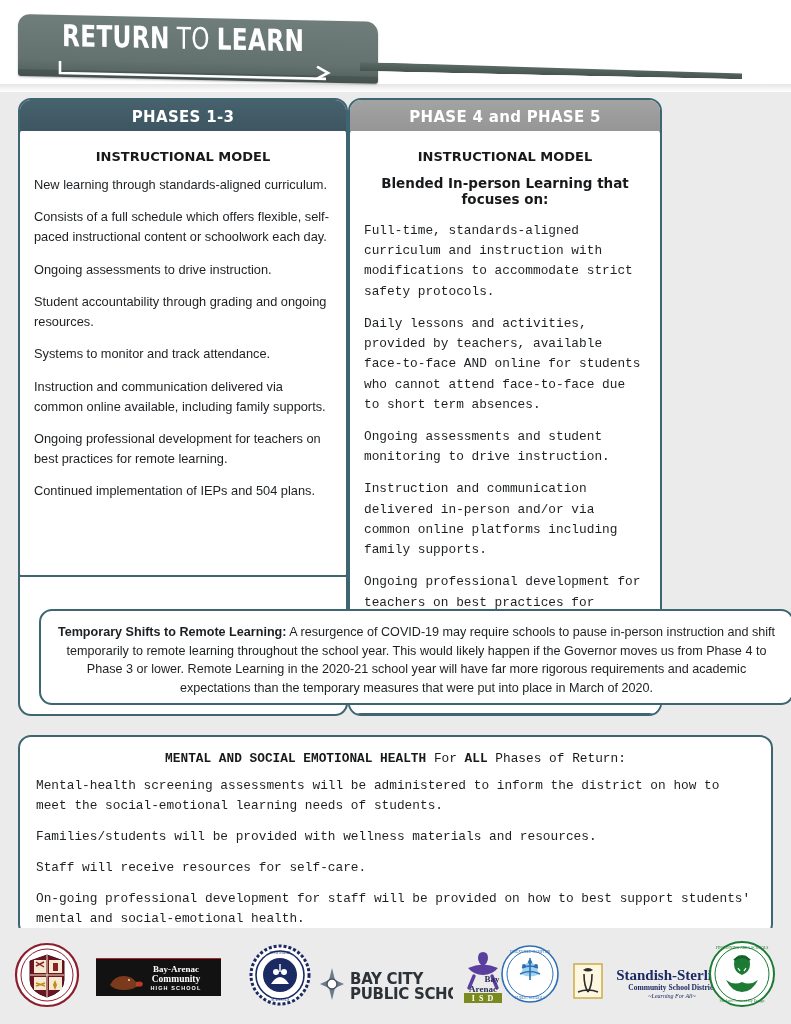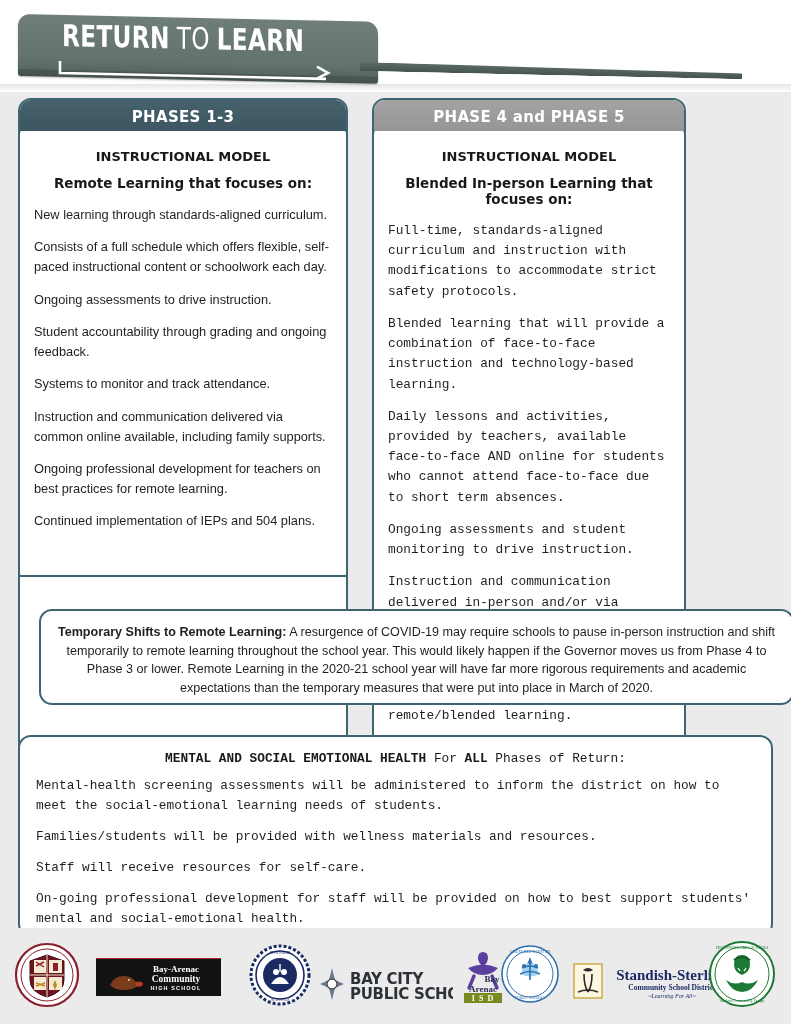--- a/index.html
+++ b/index.html
@@ -51,21 +51,21 @@
   .banner-arrow {
     position: absolute; left: 58px; top: 60px; width: 285px; height: 16px;
     transform: skewY(1.25deg); transform-origin: left top;
   }
   .banner-shadowline{
     position:absolute; left:0; top:84px; width:791px; height:8px;
     background: linear-gradient(180deg, rgba(0,0,0,.10), rgba(0,0,0,0));
   }
 
   
-  .cards { position: absolute; left: 0; top: 98px; width: 791px; display: flex; gap: 24px; padding: 0 18px; }
+  .cards { position: absolute; left: 0; top: 98px; width: 791px; display: flex; gap: 0; padding: 0 18px; }
   .card {
     position: relative; border: 2px solid #3d6672; border-radius: 13px;
     background: #ffffff; overflow: hidden;
   }
   .card.left  { width: 330px; }
   .card.right { width: 314px; }
   .card-header {
     height: 34px; display: flex; align-items: center; justify-content: center;
     color: #ffffff; font-size: 15px; font-weight: 700; letter-spacing: .3px;
     font-family: "DejaVu Sans", sans-serif;
@@ -132,39 +132,37 @@
     </svg>
     <div class="banner-shadowline"></div>
   </div>
 
   <div class="cards">
 
     <div class="card left">
       <div class="card-header dark">PHASES 1-3</div>
       <div class="card-body">
         <div class="model-title">INSTRUCTIONAL MODEL</div>
-        <div class="model-sub">Remote Learning that focuses on:</div>
         <div class="bullet">New learning through standards-aligned curriculum.</div>
         <div class="bullet">Consists of a full schedule which offers flexible, self-paced instructional content or schoolwork each day.</div>
         <div class="bullet">Ongoing assessments to drive instruction.</div>
-        <div class="bullet">Student accountability through grading and ongoing feedback.</div>
+        <div class="bullet">Student accountability through grading and ongoing resources.</div>
         <div class="bullet">Systems to monitor and track attendance.</div>
         <div class="bullet">Instruction and communication delivered via common online available, including family supports.</div>
         <div class="bullet">Ongoing professional development for teachers on best practices for remote learning.</div>
         <div class="bullet">Continued implementation of IEPs and 504 plans.</div>
       </div>
     </div>
 
     <div class="card right">
       <div class="card-header grey">PHASE 4 and PHASE 5</div>
       <div class="card-body">
         <div class="model-title">INSTRUCTIONAL MODEL</div>
         <div class="model-sub">Blended In-person Learning that focuses on:</div>
         <div class="bullet">Full-time, standards-aligned curriculum and instruction with modifications to accommodate strict safety protocols.</div>
-        <div class="bullet">Blended learning that will provide a combination of face-to-face instruction and technology-based learning.</div>
         <div class="bullet">Daily lessons and activities, provided by teachers, available face-to-face AND online for students who cannot attend face-to-face due to short term absences.</div>
         <div class="bullet">Ongoing assessments and student monitoring to drive instruction.</div>
         <div class="bullet">Instruction and communication delivered in-person and/or via common online platforms including family supports.</div>
         <div class="bullet">Ongoing professional development for teachers on best practices for remote/blended learning.</div>
         <div class="bullet">Continued implementation of IEPs and 504 plans.</div>
       </div>
     </div>
 
   </div>
 

